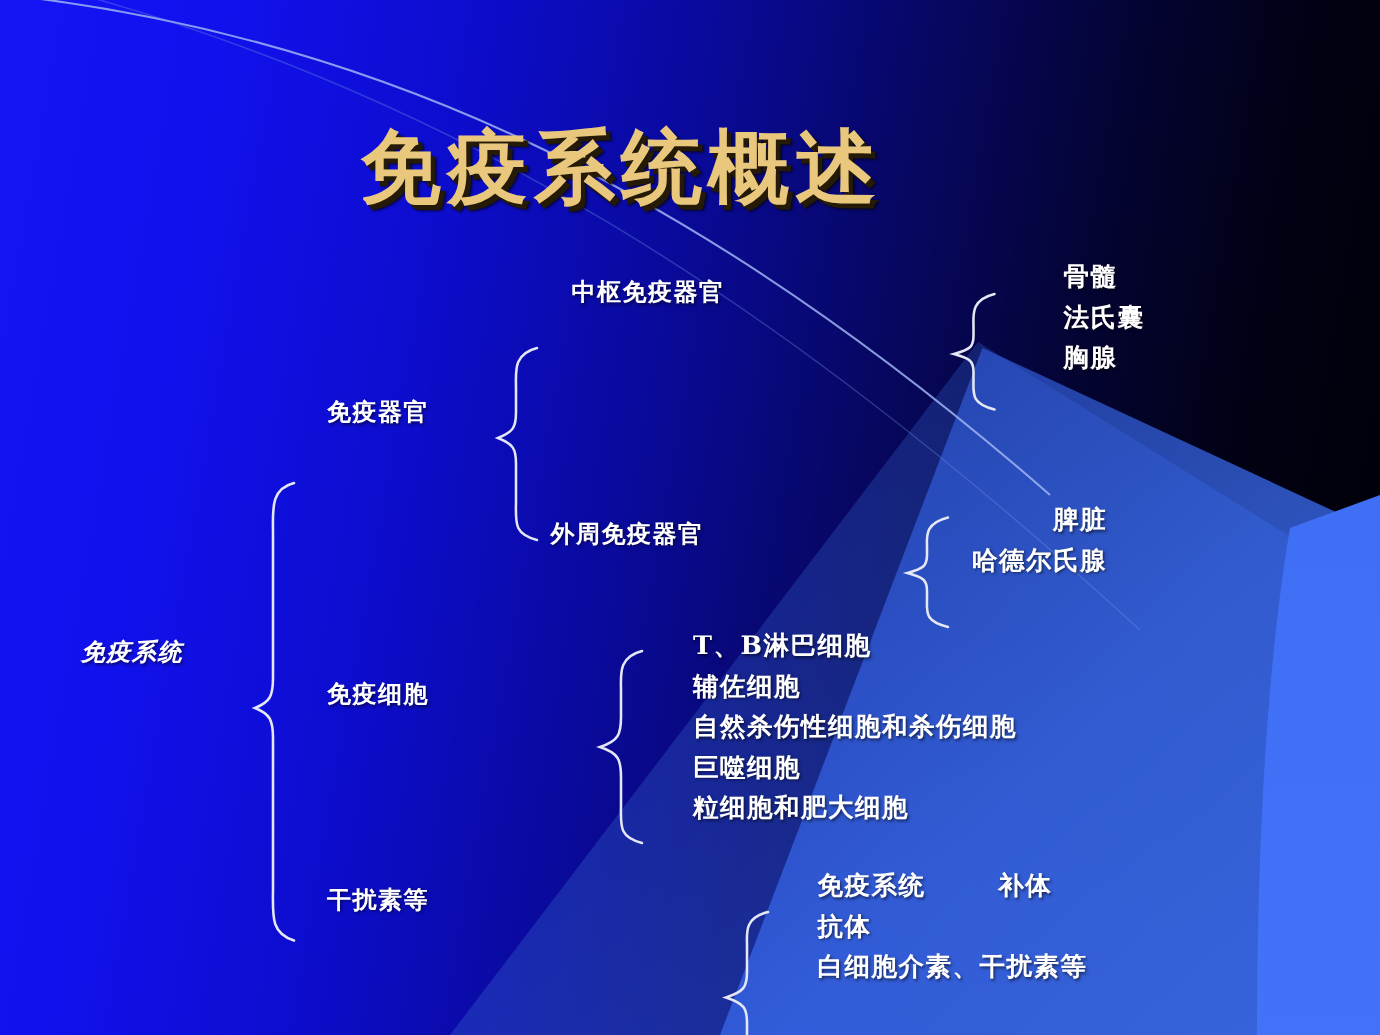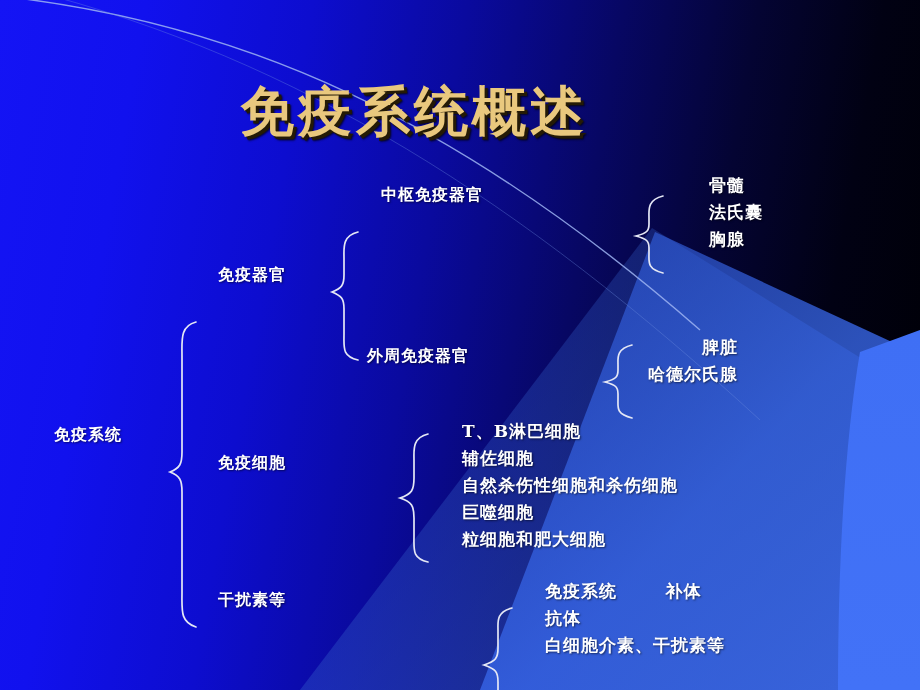--- a/index.html
+++ b/index.html
@@ -155,21 +155,21 @@
                L 498 648
                C 498 658, 496 661, 484 665
                C 496 669, 498 672, 498 682
                L 498 700
                C 498 712, 496 720, 512 724"></path>
     </g>
   </svg>
 
   <div class="title">免疫系统概述</div>
 
-  <div class="node" style="left:54px; top:425px;">免疫系统</div>
+  <div class="node" style="left:54px; top:425px;font-style:italic;">免疫系统</div>
 
   <div class="node" style="left:218px; top:265px;">免疫器官</div>
 
   <div class="node" style="left:381px; top:185px;">中枢免疫器官</div>
 
   <div class="node" style="left:367px; top:346px;">外周免疫器官</div>
 
   <div class="node" style="left:218px; top:453px;">免疫细胞</div>
 
   <div class="node" style="left:218px; top:590px;">干扰素等</div>

